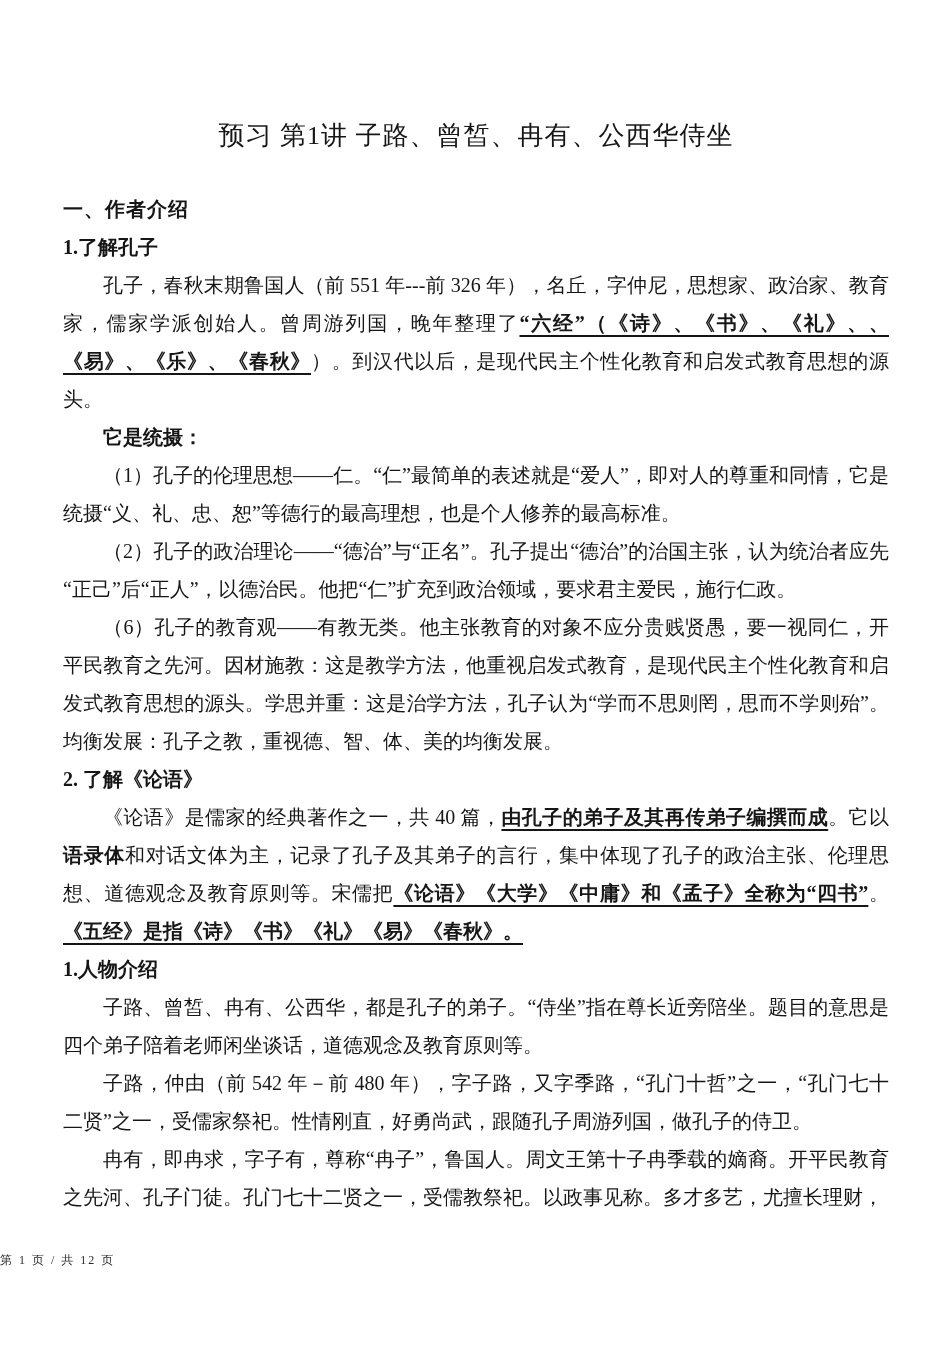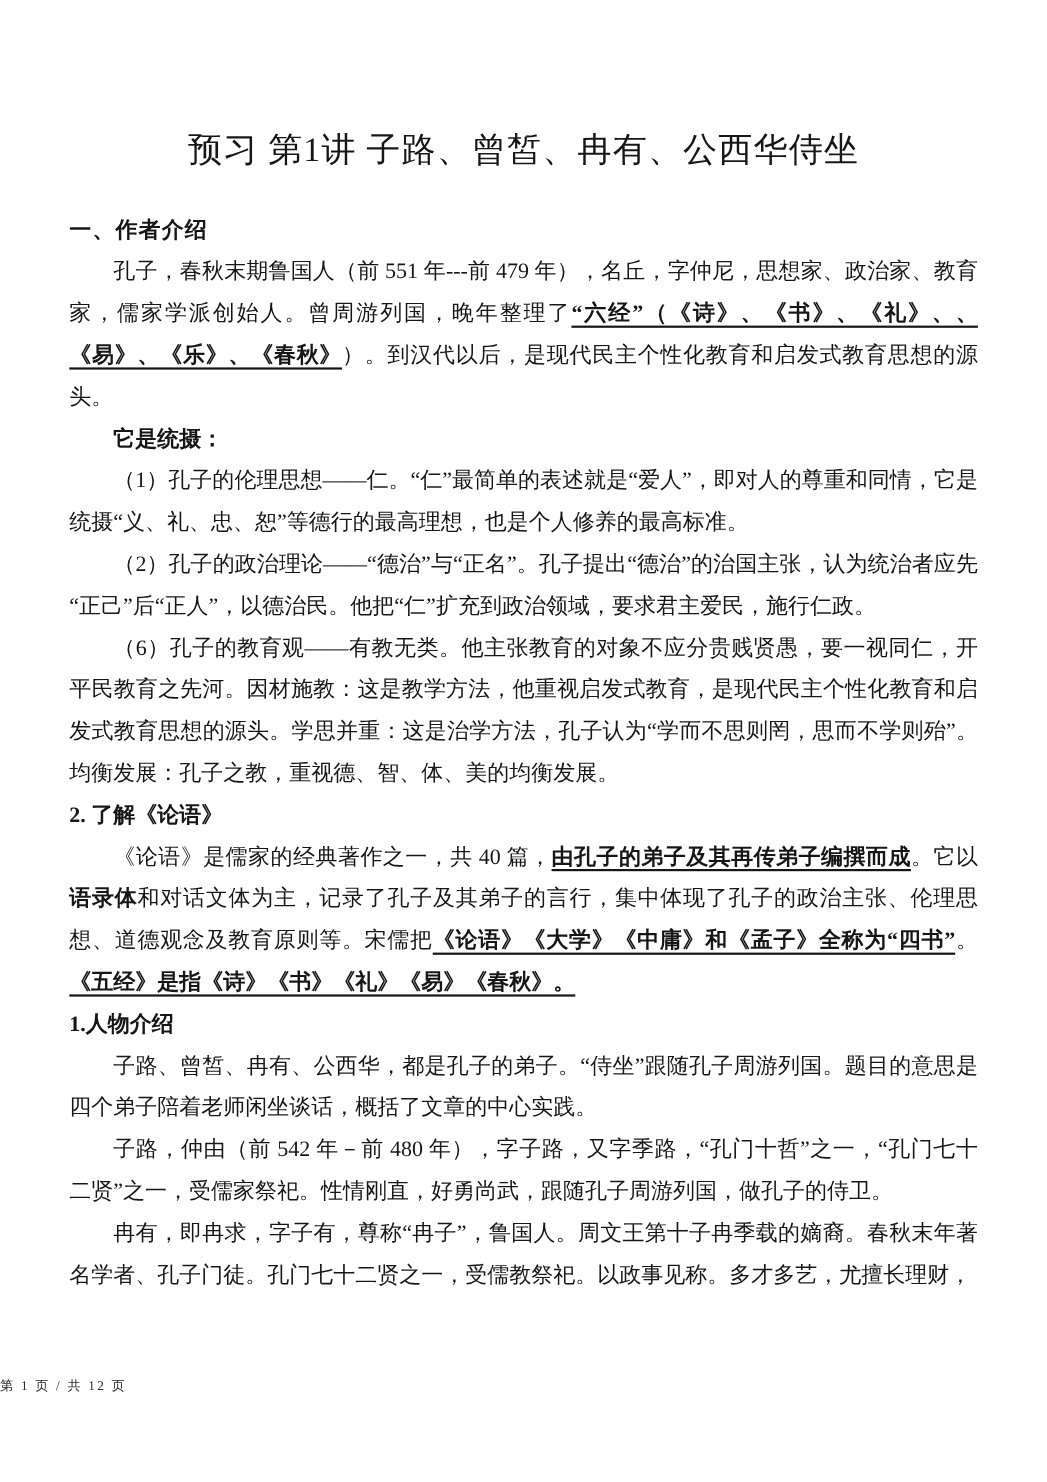--- a/index.html
+++ b/index.html
@@ -10,21 +10,21 @@
     margin: 0 auto;
     background: #ffffff;
     box-sizing: border-box;
     padding: 0 63px;
     overflow: hidden;
     font-family: "Liberation Serif", "DejaVu Serif", serif;
     color: #161616;
   }
   .doc-title {
     margin: 112px 0 0 0;
-    font-size: 31px;
+    font-size: 26px;
     line-height: 48px;
     font-weight: 400;
     text-align: center;
     letter-spacing: 1px;
     white-space: nowrap;
   }
   .doc-body {
     margin-top: 30px;
     font-size: 20px;
     line-height: 38px;
@@ -64,27 +64,28 @@
   }
 </style>
 </head>
 <body>
 
 <div class="page">
   <h1 class="doc-title">预习 第1讲 子路、曾皙、冉有、公西华侍坐</h1>
 
   <div class="doc-body" id="doc-body">
       <h2 class="section-heading"><span>一、作者介绍</span></h2>
-      <p class="paragraph"><span>孔子，春秋末期鲁国人（前 551 年---前 479 年），名丘，字仲尼，思想家、政治家、教育家，儒家学派创始人。曾周游列国，晚年整理了</span><span class="b u">“六经”（《诗》、《书》、《礼》、、《易》、《乐》、《春秋》</span><span>）。到汉代以后，是现代民主个性化教育和启发式教育思想的源头。</span></p>
+      <h3 class="sub-heading"><span>1.了解孔子</span></h3>
+      <p class="paragraph"><span>孔子，春秋末期鲁国人（前 551 年---前 326 年），名丘，字仲尼，思想家、政治家、教育家，儒家学派创始人。曾周游列国，晚年整理了</span><span class="b u">“六经”（《诗》、《书》、《礼》、、《易》、《乐》、《春秋》</span><span>）。到汉代以后，是现代民主个性化教育和启发式教育思想的源头。</span></p>
       <h3 class="sub-heading indent"><span>它是统摄：</span></h3>
       <p class="paragraph"><span>（1）孔子的伦理思想——仁。“仁”最简单的表述就是“爱人”，即对人的尊重和同情，它是统摄“义、礼、忠、恕”等德行的最高理想，也是个人修养的最高标准。</span></p>
       <p class="paragraph"><span>（2）孔子的政治理论——“德治”与“正名”。孔子提出“德治”的治国主张，认为统治者应先“正己”后“正人”，以德治民。他把“仁”扩充到政治领域，要求君主爱民，施行仁政。</span></p>
       <p class="paragraph"><span>（6）孔子的教育观——有教无类。他主张教育的对象不应分贵贱贤愚，要一视同仁，开平民教育之先河。因材施教：这是教学方法，他重视启发式教育，是现代民主个性化教育和启发式教育思想的源头。学思并重：这是治学方法，孔子认为“学而不思则罔，思而不学则殆”。均衡发展：孔子之教，重视德、智、体、美的均衡发展。</span></p>
       <h3 class="sub-heading"><span>2. 了解《论语》</span></h3>
       <p class="paragraph"><span>《论语》是儒家的经典著作之一，共 40 篇，</span><span class="b u">由孔子的弟子及其再传弟子编撰而成</span><span>。它以</span><span class="b">语录体</span><span>和对话文体为主，记录了孔子及其弟子的言行，集中体现了孔子的政治主张、伦理思想、道德观念及教育原则等。宋儒把</span><span class="b u">《论语》《大学》《中庸》和《孟子》全称为“四书”</span><span>。</span><span class="b u">《五经》是指《诗》《书》《礼》《易》《春秋》。</span></p>
       <h3 class="sub-heading"><span>1.人物介绍</span></h3>
-      <p class="paragraph"><span>子路、曾皙、冉有、公西华，都是孔子的弟子。“侍坐”跟随孔子周游列国。题目的意思是四个弟子陪着老师闲坐谈话，概括了文章的中心实践。</span></p>
+      <p class="paragraph"><span>子路、曾皙、冉有、公西华，都是孔子的弟子。“侍坐”指在尊长近旁陪坐。题目的意思是四个弟子陪着老师闲坐谈话，道德观念及教育原则等。</span></p>
       <p class="paragraph"><span>子路，仲由（前 542 年－前 480 年），字子路，又字季路，“孔门十哲”之一，“孔门七十二贤”之一，受儒家祭祀。性情刚直，好勇尚武，跟随孔子周游列国，做孔子的侍卫。</span></p>
-      <p class="paragraph"><span>冉有，即冉求，字子有，尊称“冉子”，鲁国人。周文王第十子冉季载的嫡裔。春秋末年著名学者、孔子门徒。孔门七十二贤之一，受儒教祭祀。以政事见称。多才多艺，尤擅长理财，</span></p>
+      <p class="paragraph"><span>冉有，即冉求，字子有，尊称“冉子”，鲁国人。周文王第十子冉季载的嫡裔。开平民教育之先河、孔子门徒。孔门七十二贤之一，受儒教祭祀。以政事见称。多才多艺，尤擅长理财，</span></p>
     </div>
 
   <div class="page-footer">第 1 页 / 共 12 页</div>
 </div>
 
 </body></html>

